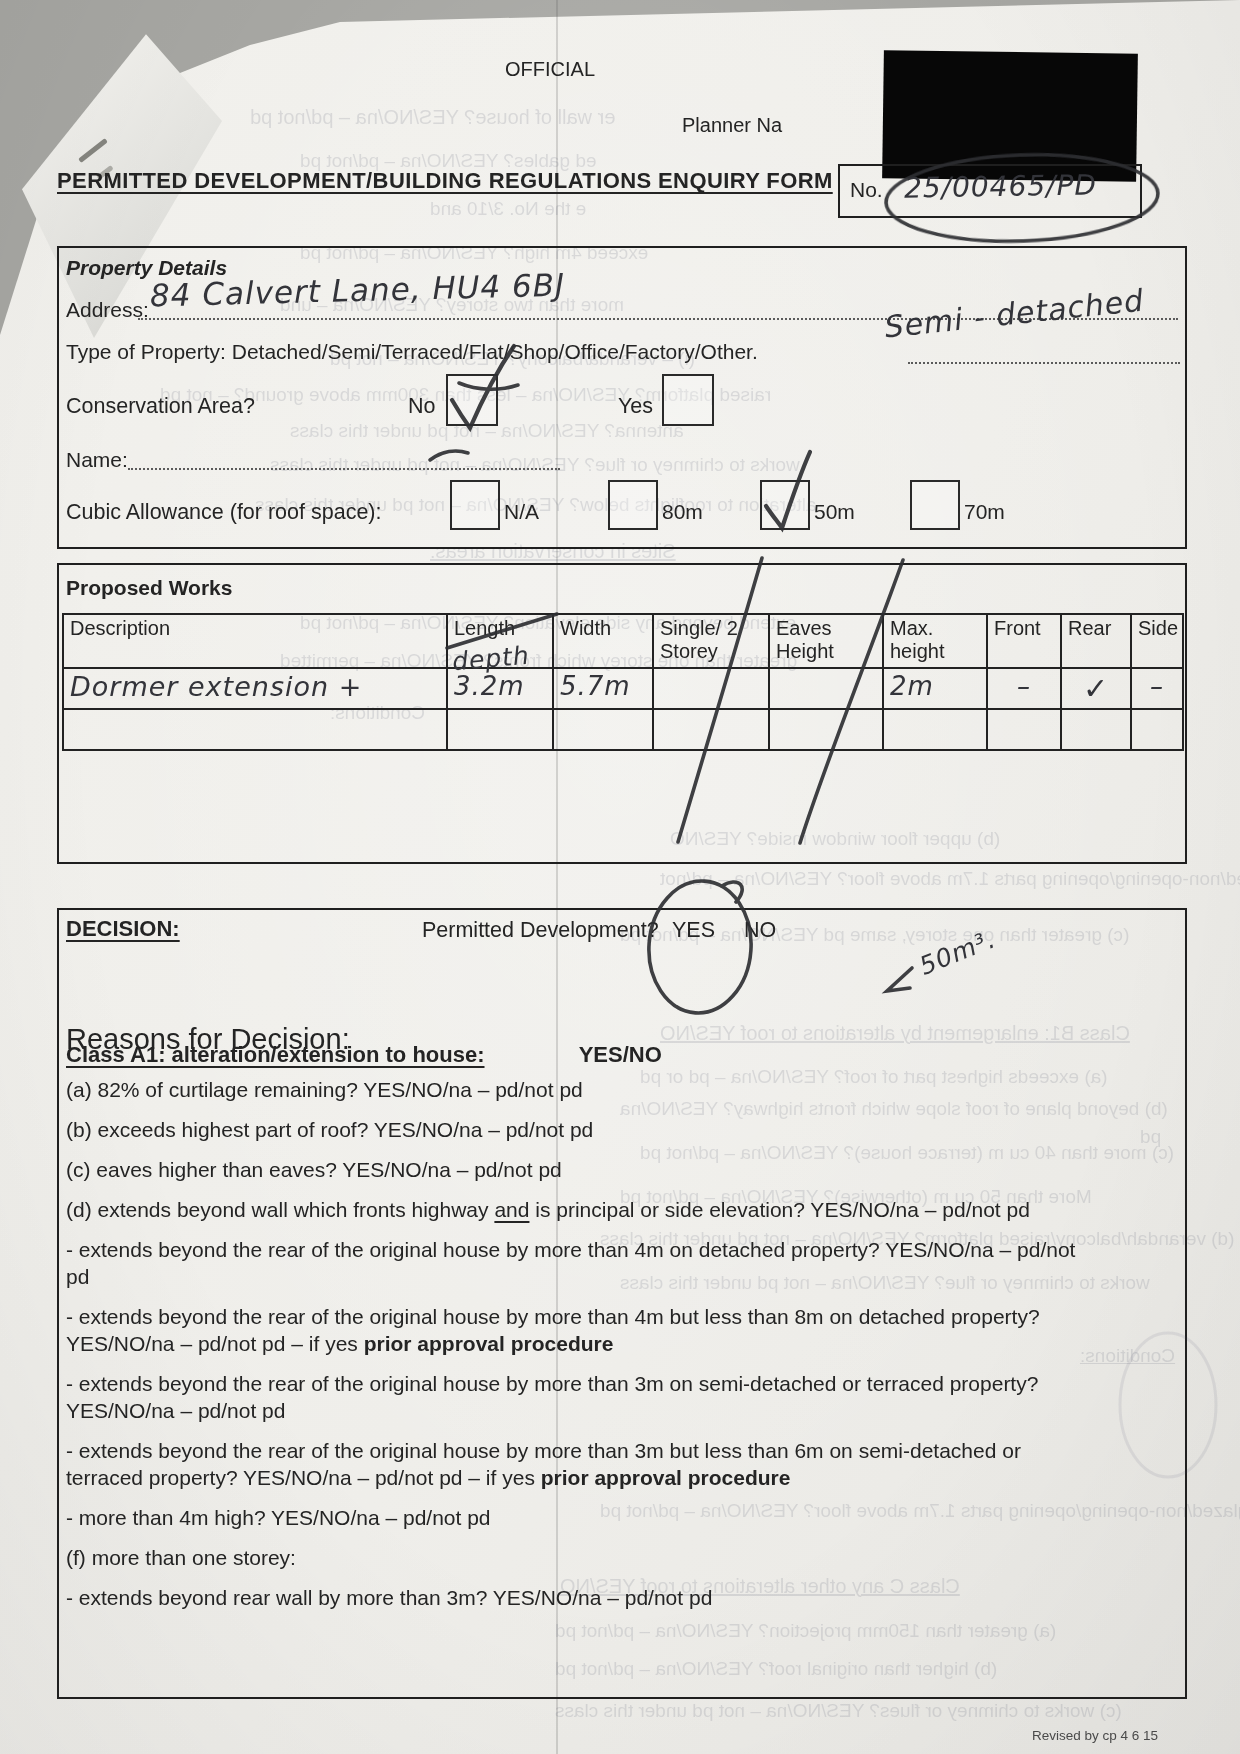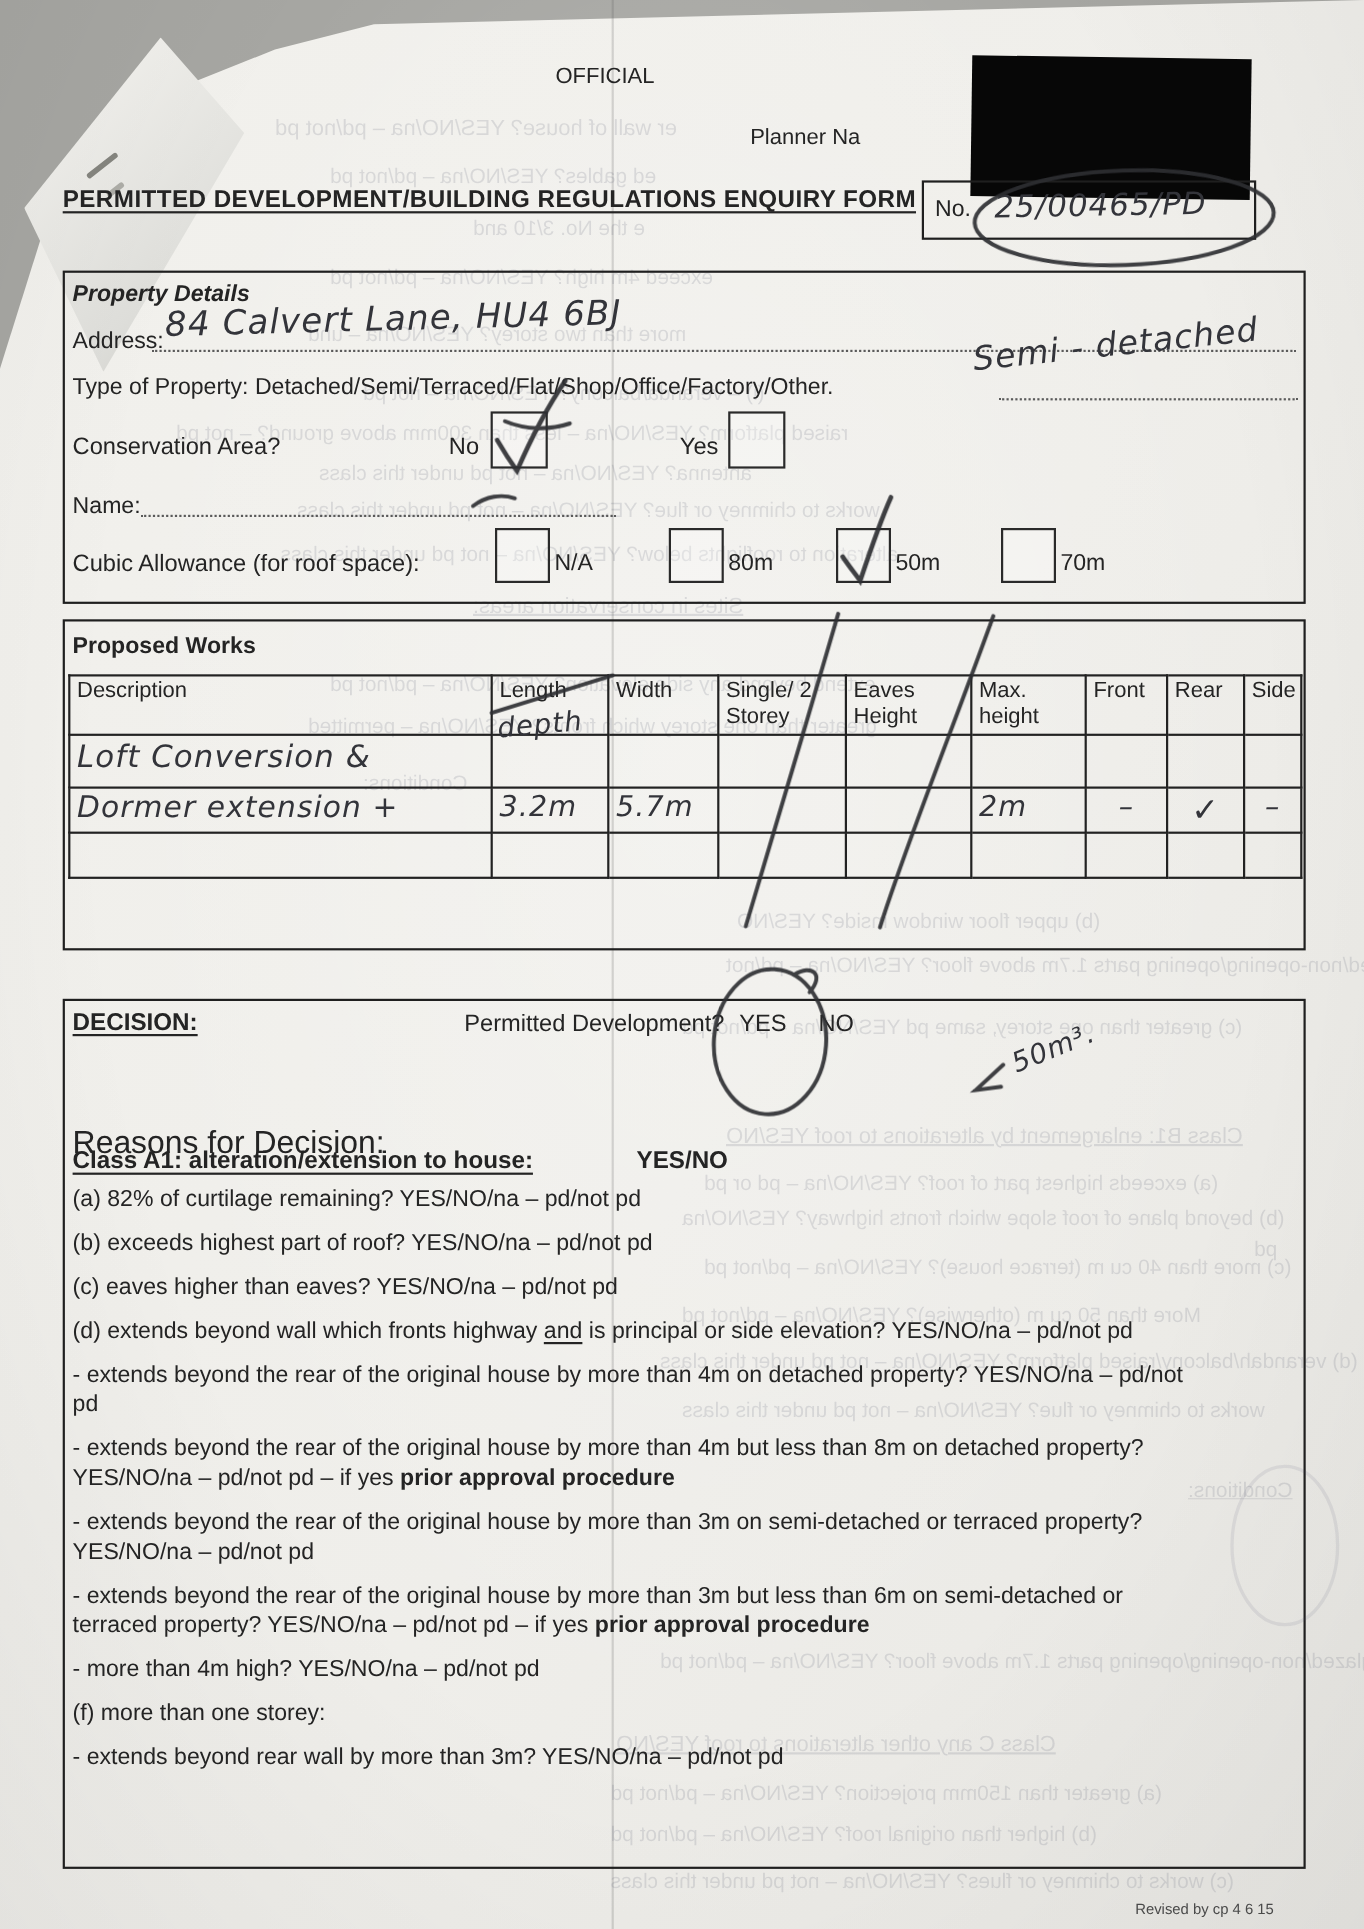--- a/index.html
+++ b/index.html
@@ -151,31 +151,20 @@
       <th>Description</th>
       <th><span>Length</span></th>
       <th>Width</th>
       <th><span>Single/ 2</span><br><span>Storey</span></th>
       <th><span>Eaves</span><br><span>Height</span></th>
       <th><span>Max.</span><br><span>height</span></th>
       <th>Front</th>
       <th>Rear</th>
       <th>Side</th>
     </tr>
-    <tr style="height:48px;">
-      <td><span class="hw" style="font-size:28px;">Loft Conversion &amp;</span></td>
-      <td></td>
-          <td></td>
-          <td></td>
-          <td></td>
-          <td></td>
-          <td></td>
-          <td></td>
-          <td></td>
-    </tr>
     <tr style="height:30px;">
       <td><span class="hw" style="font-size:27px;">Dormer extension +</span></td>
       <td><span class="hw">3.2m</span></td>
       <td><span class="hw">5.7m</span></td>
       <td></td>
           <td></td>
       <td><span class="hw">2m</span></td>
       <td class="c"><span class="hw">–</span></td>
       <td class="c"><span class="hw" style="font-size:30px;">✓</span></td>
       <td class="c"><span class="hw">–</span></td>

